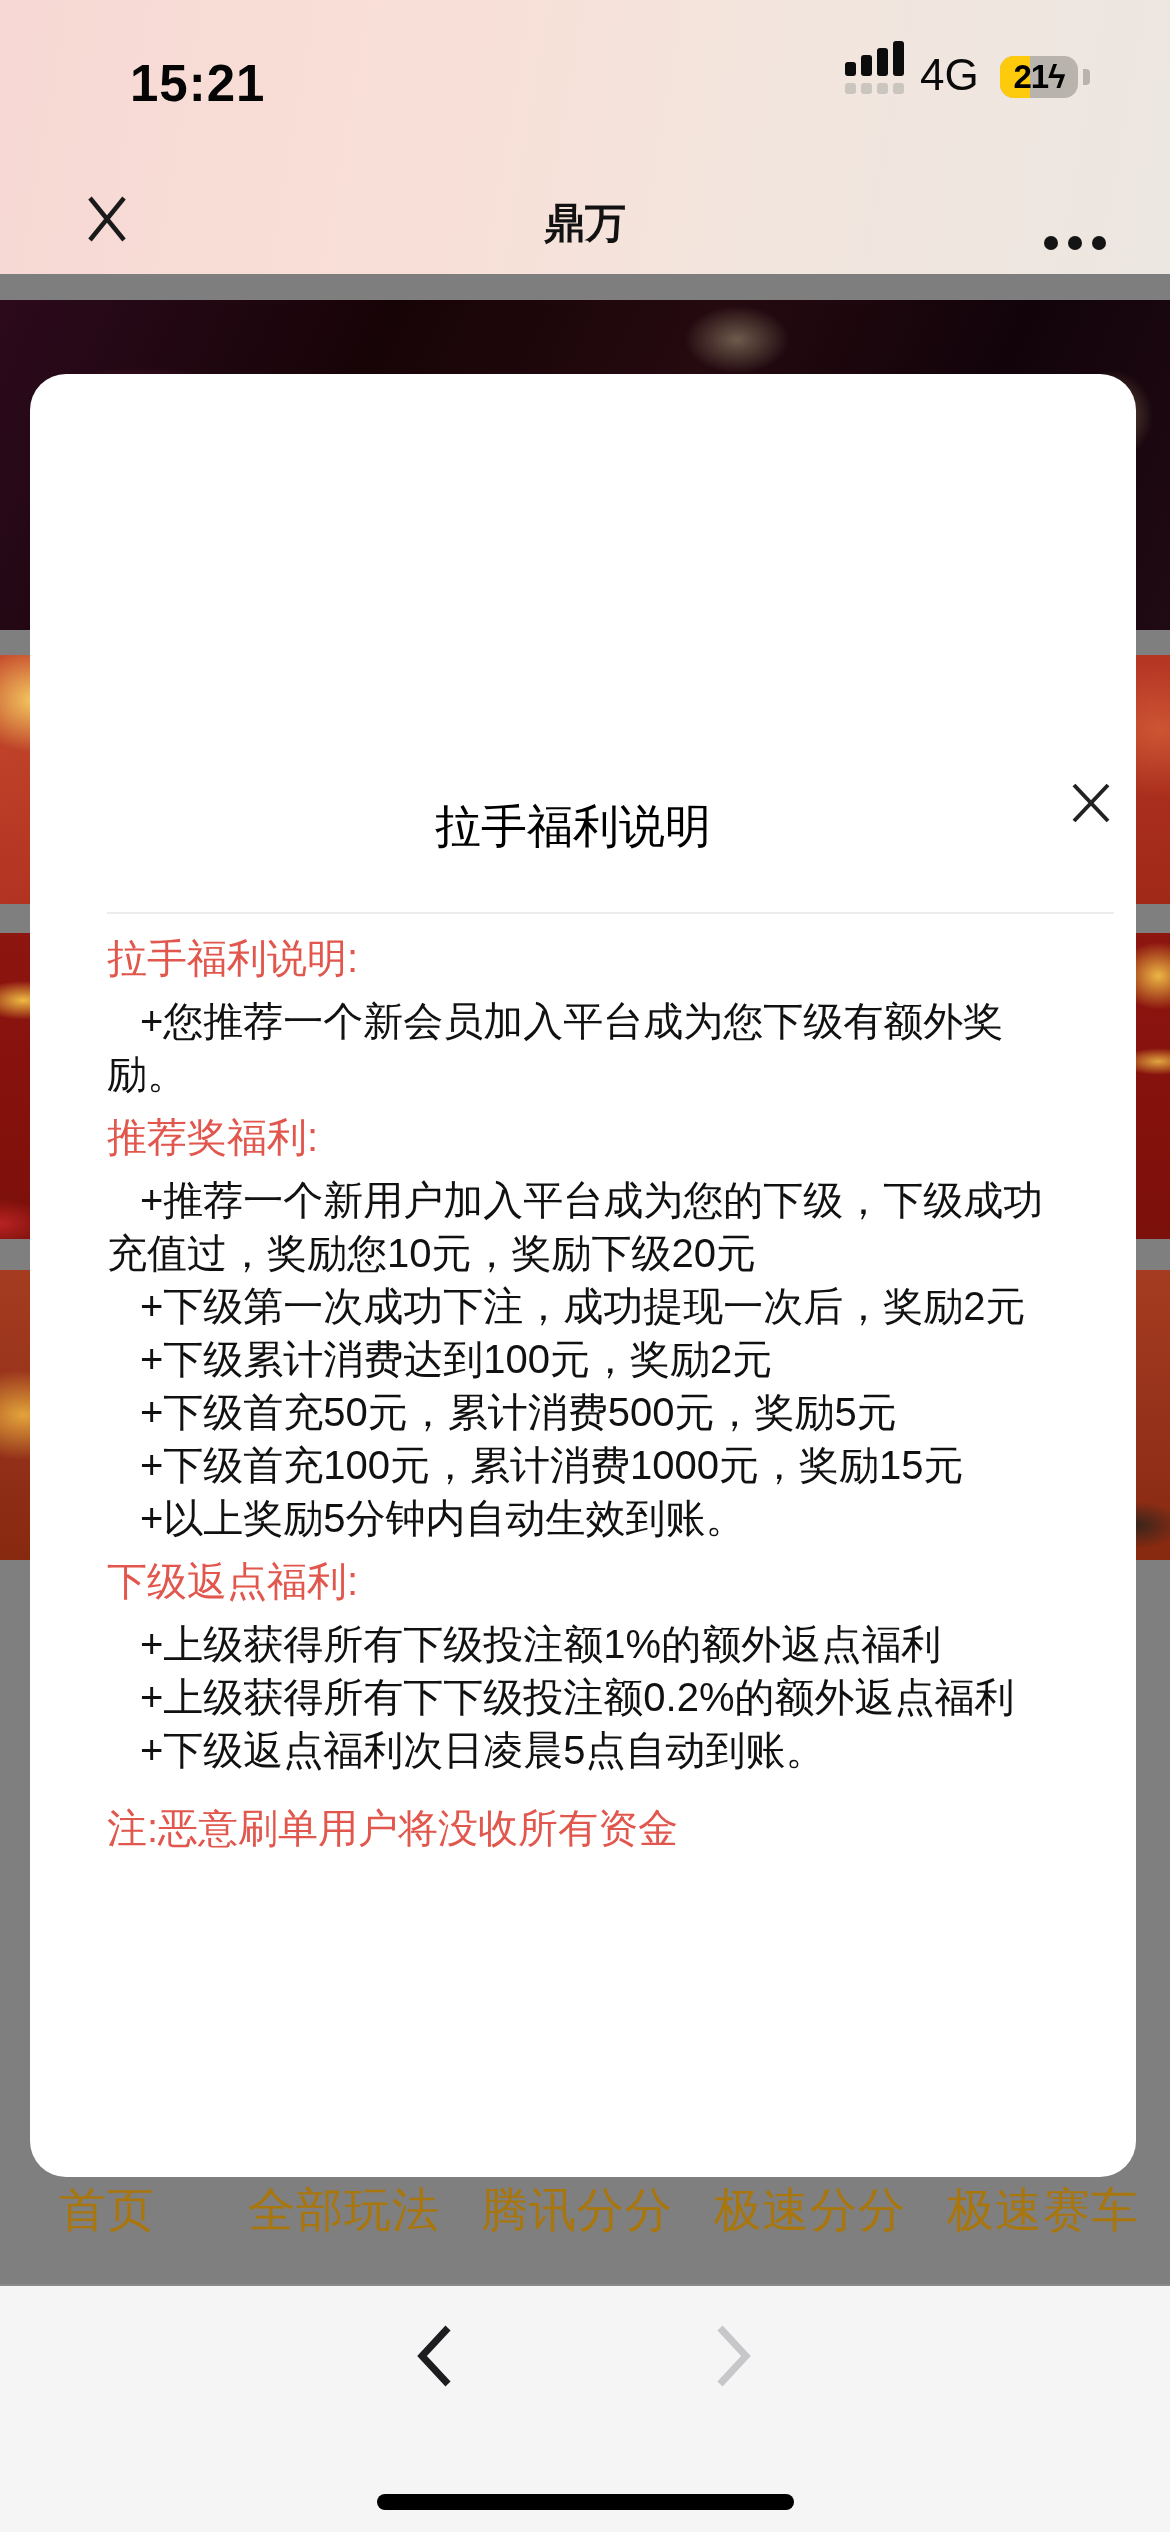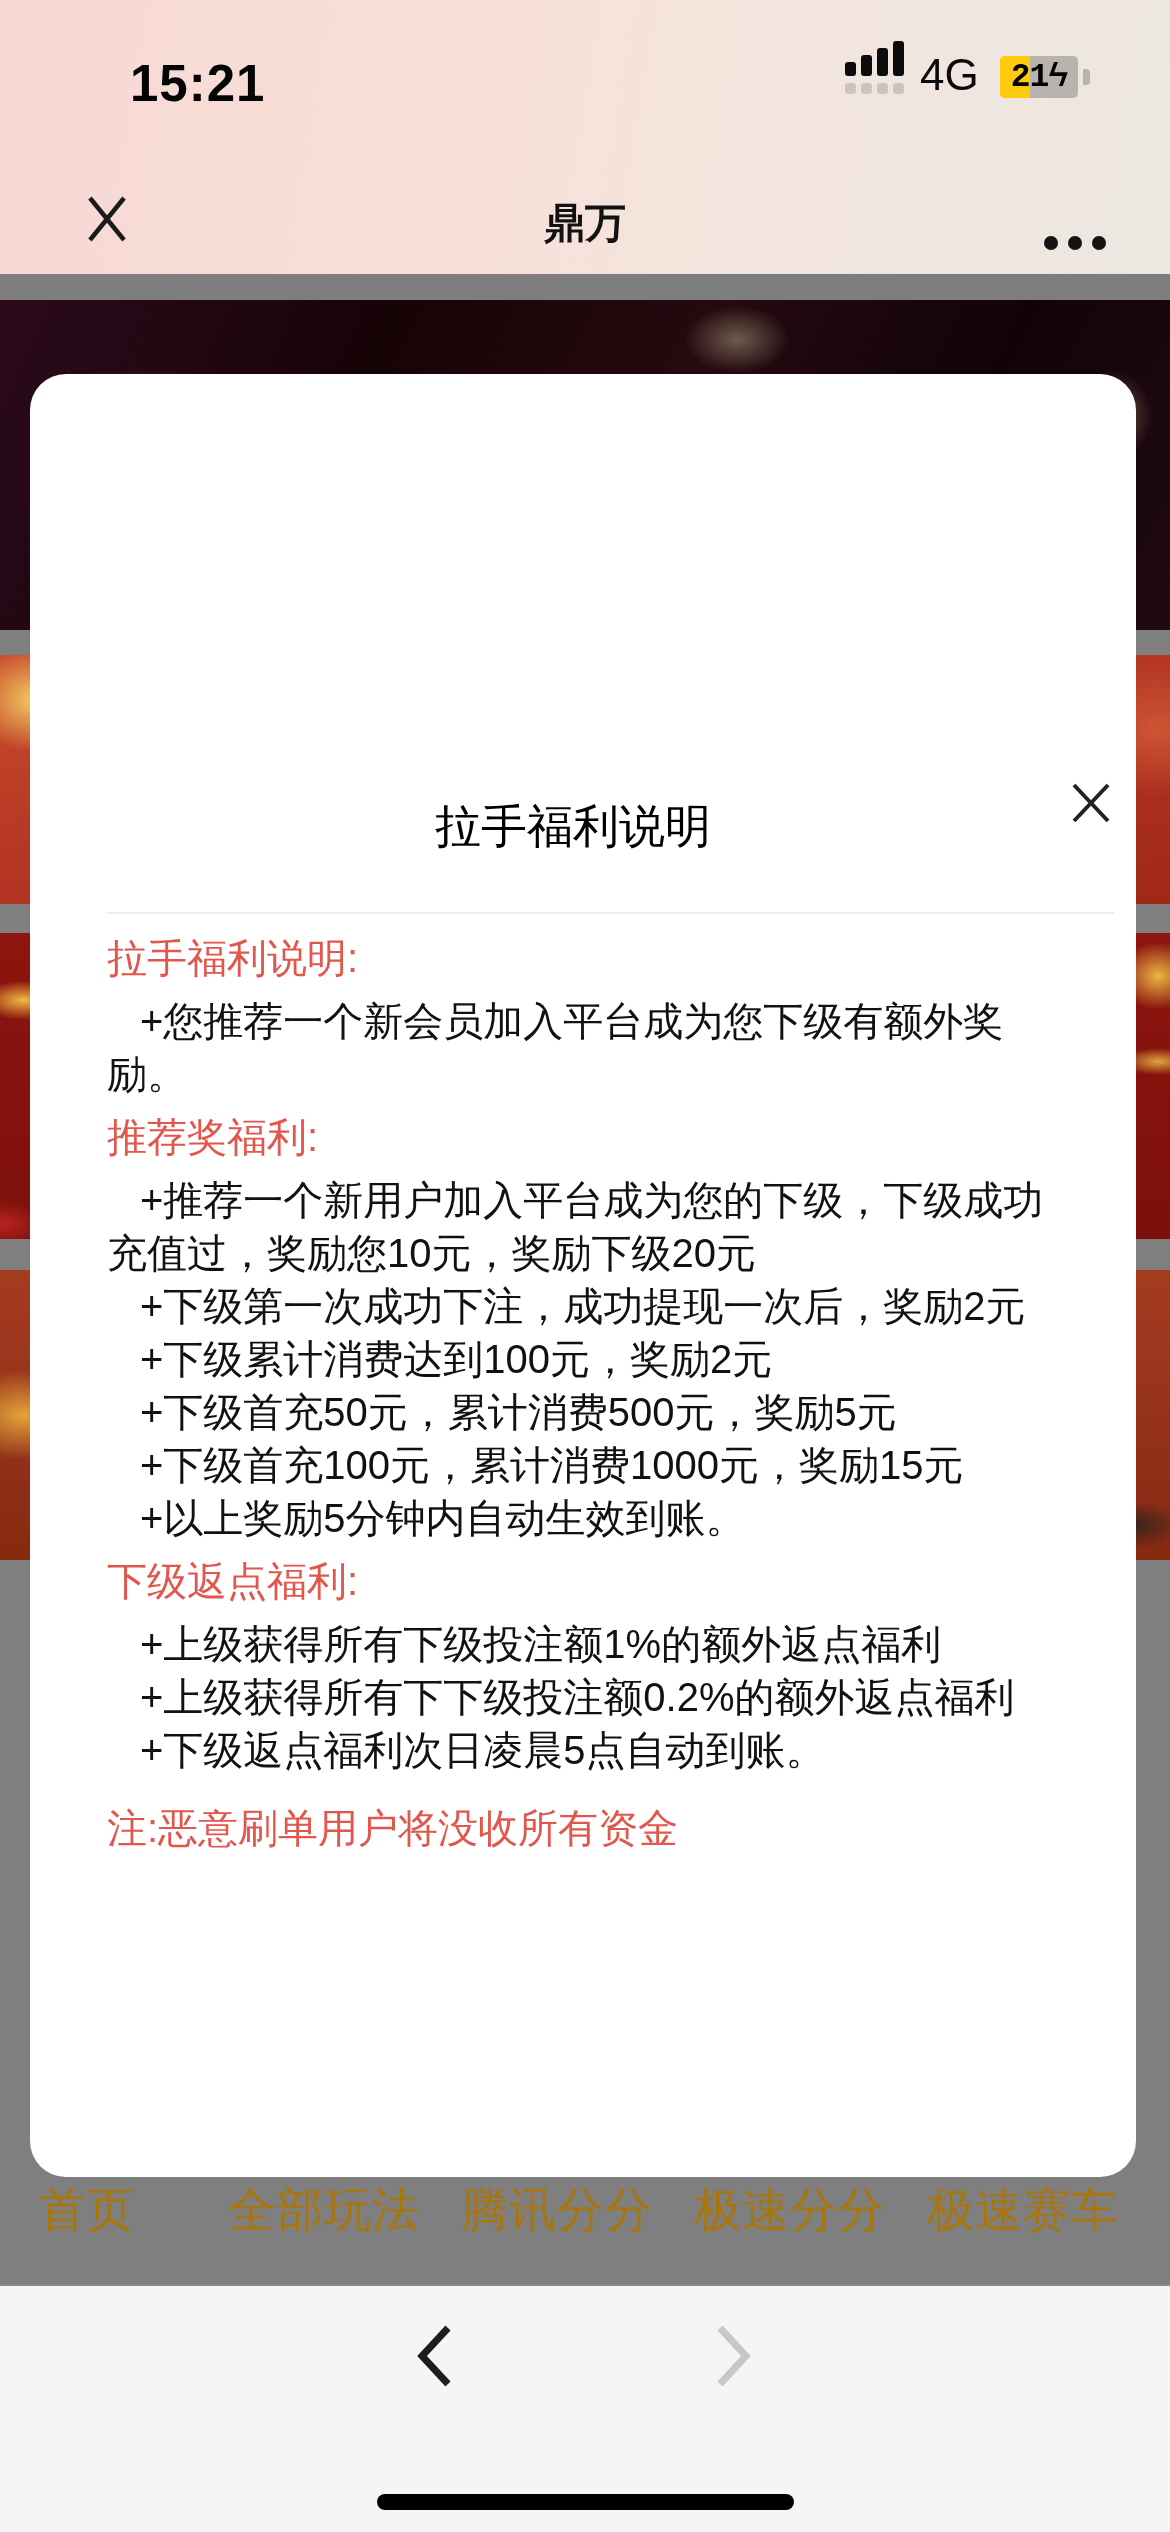--- a/index.html
+++ b/index.html
@@ -21,22 +21,22 @@
   .signal{position:absolute;left:845px;top:40px;width:62px;height:54px;}
   .signal .bar{position:absolute;bottom:18px;width:11px;background:#0c0c0c;border-radius:3px;}
   .signal .b1{left:0;height:14px;}
   .signal .b2{left:16px;height:21px;}
   .signal .b3{left:32px;height:28px;}
   .signal .b4{left:48px;height:35px;}
   .signal .sq{position:absolute;bottom:0;width:11px;height:11px;background:#cbc5bf;border-radius:3px;}
   .signal .s1{left:0;} .signal .s2{left:16px;} .signal .s3{left:32px;} .signal .s4{left:48px;}
   .nettype{position:absolute;left:920px;top:50px;font-size:44px;color:#0a0a0a;}
   .battery{
-    position:absolute;left:1000px;top:56px;width:78px;height:42px;border-radius:5px;
-    background:#b9b3ad;overflow:hidden;font-family:Liberation Mono, monospace;
+    position:absolute;left:1000px;top:56px;width:78px;height:42px;border-radius:14px;
+    background:#b9b3ad;overflow:hidden;
   }
   .battery .fill{position:absolute;left:0;top:0;bottom:0;width:30px;background:#fecb0c;}
   .battery .pct{
     position:absolute;left:0;top:0;width:100%;height:100%;
     display:flex;align-items:center;justify-content:center;
     font-size:33px;font-weight:700;color:#000;letter-spacing:-1px;
   }
   .battery-tip{position:absolute;left:1083px;top:69px;width:7px;height:16px;background:#b9b3ad;border-radius:0 4px 4px 0;}
   .navbar{position:absolute;left:0;top:142px;width:1170px;height:132px;}
   .nav-close{position:absolute;left:78px;top:188px;width:60px;height:60px;cursor:pointer;}
@@ -89,21 +89,21 @@
     top:1270px;height:290px;
     background:
       radial-gradient(ellipse 95px 60px at 2% 50%, rgba(231,170,60,.95), rgba(231,170,60,0) 75%),
       radial-gradient(ellipse 60px 30px at 97% 88%, rgba(40,35,30,.85), rgba(40,35,30,0) 80%),
       radial-gradient(ellipse 160px 60px at 40% 15%, rgba(190,90,50,.45), rgba(190,90,50,0) 80%),
       linear-gradient(180deg,#a53c20 0%,#93301a 60%,#87290f 100%);
   }
   
   .tabsrow{
     position:absolute;left:0;top:2180px;width:1170px;height:60px;z-index:1;
-    display:flex;align-items:center;padding-left:39px;gap:41px;box-sizing:border-box;
+    display:flex;align-items:center;padding-left:59px;gap:41px;box-sizing:border-box;
     font-size:47px;font-weight:500;color:#a8760d;letter-spacing:1px;white-space:nowrap;
   }
   .tabsrow .tab:first-child{margin-right:52px;}
   .tabsrow .tab{cursor:pointer;}
   
   .modal{
     position:absolute;left:30px;top:374px;width:1106px;height:1803px;z-index:5;
     background:#ffffff;border-radius:36px;box-sizing:border-box;
   }
   .modal-title{

